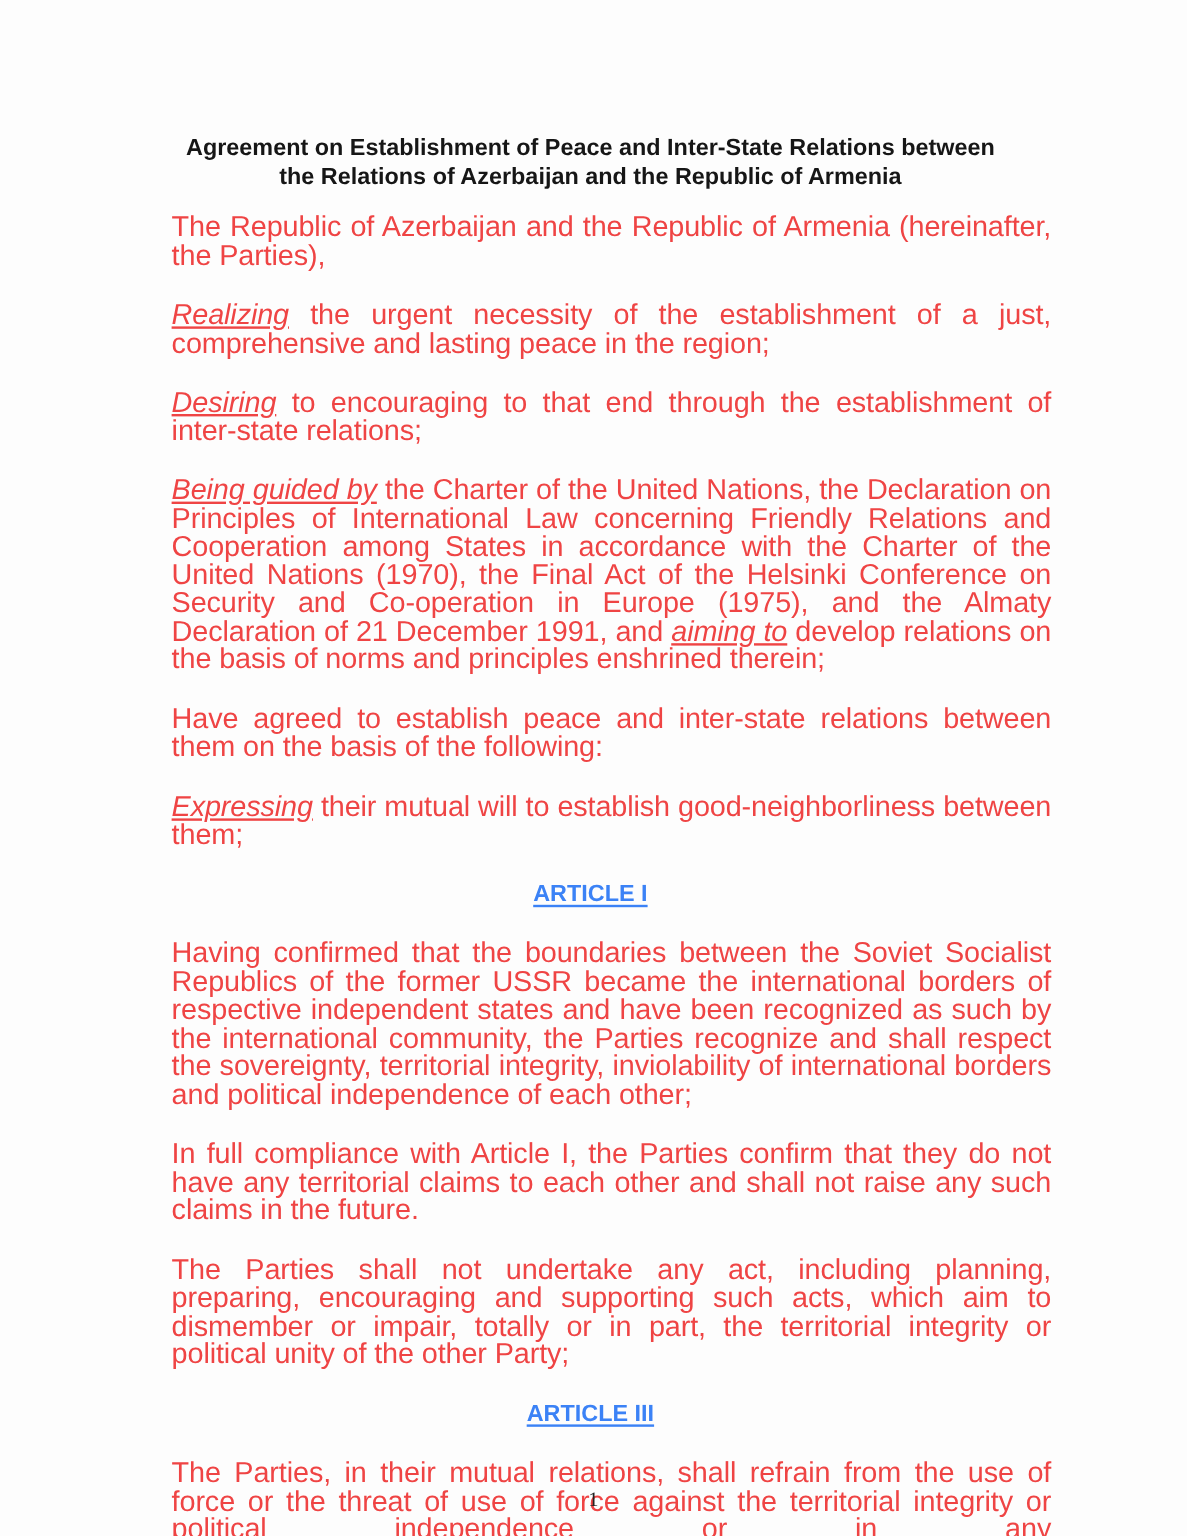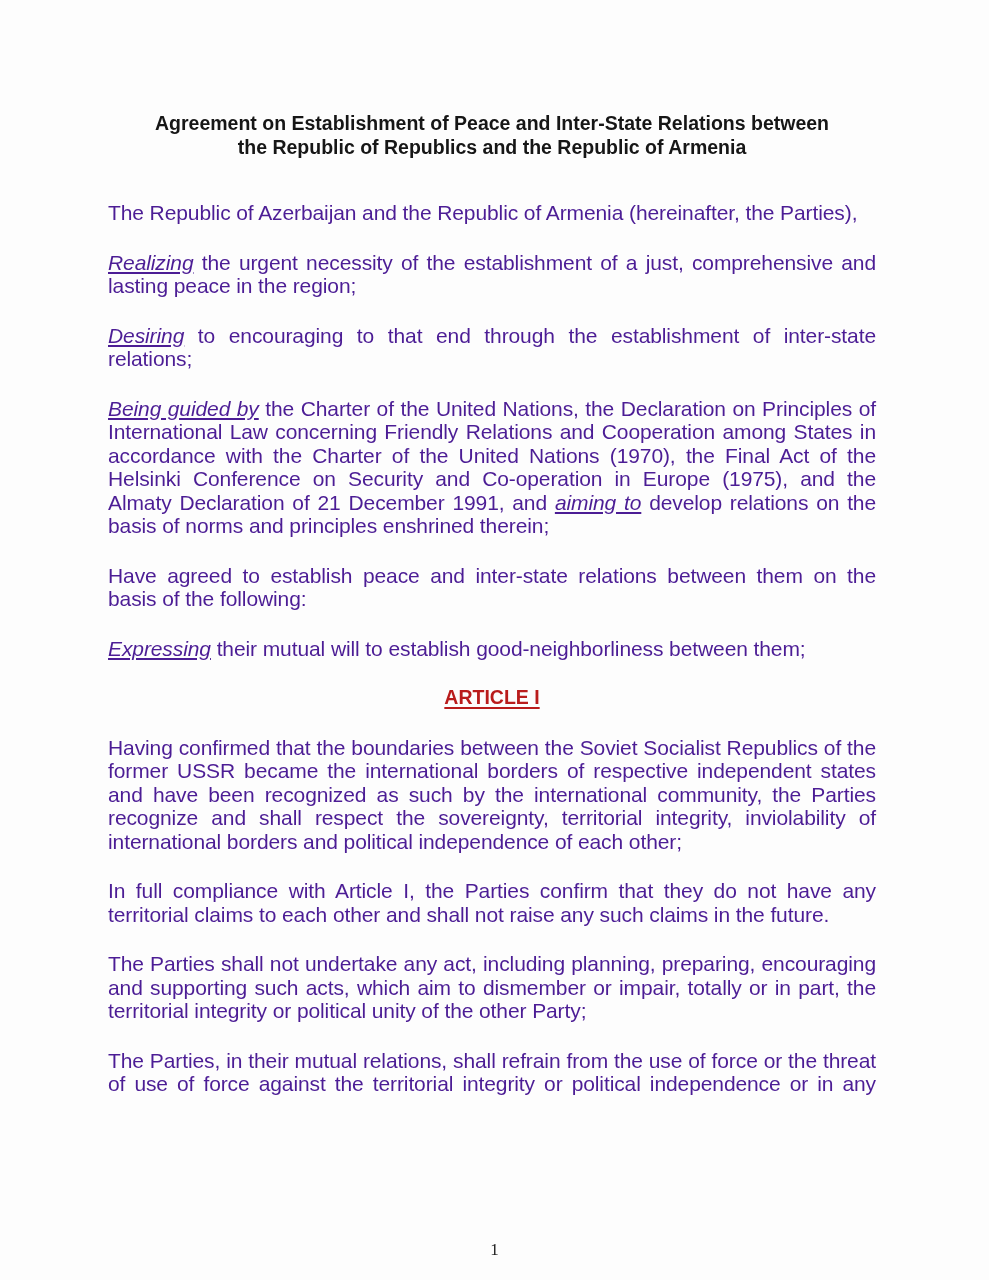--- a/index.html
+++ b/index.html
@@ -21,43 +21,44 @@
     left: 108px;
     top: 112px;
     width: 768px;
   }
 
   .doc-title {
     font-size: 19.5px;
     font-weight: bold;
     line-height: 23.5px;
     text-align: center;
-    margin-bottom: 42px;
+    margin-bottom: 19px;
     color: #161616;
   }
   .title-line { display: block; }
 
   .para {
-    font-size: 21px;
+    font-size: 24px;
     line-height: 23.5px;
     letter-spacing: -0.1px;
     text-align: justify;
     margin-bottom: 26px;
-    color: #4c1d95;
+    color: #ef4444;
+    margin-left: 35px;
   }
   .para .italic { font-style: italic; text-decoration: underline; }
   .para.justify-last { text-align-last: justify; }
 
   .article-heading {
     font-size: 19.5px;
     font-weight: bold;
     line-height: 23.5px;
     text-align: center;
     margin-bottom: 26px;
-    color: #b91c1c;
+    color: #3b82f6;
   }
   .article-heading .underlined {
     text-decoration: underline;
     text-decoration-thickness: 2px;
     text-underline-offset: 3px;
   }
 
   .footer {
     position: absolute;
     left: 0;
@@ -70,32 +71,33 @@
     color: #222222;
   }
 </style>
 </head>
 <body>
 
 <div class="page">
   <div class="content">
     <h1 class="doc-title">
       <span class="title-line">Agreement on Establishment of Peace and Inter-State Relations between</span>
-      <span class="title-line">the Republic of Republics and the Republic of Armenia</span>
+      <span class="title-line">the Relations of Azerbaijan and the Republic of Armenia</span>
     </h1>
     <div id="doc-body">
         <p class="para"><span class="regular">The Republic of Azerbaijan and the Republic of Armenia (hereinafter, the Parties),</span></p>
         <p class="para"><span class="italic">Realizing</span><span class="regular"> the urgent necessity of the establishment of a just, comprehensive and lasting peace in the region;</span></p>
         <p class="para"><span class="italic">Desiring</span><span class="regular"> to encouraging to that end through the establishment of inter-state relations;</span></p>
         <p class="para"><span class="italic">Being guided by</span><span class="regular"> the Charter of the United Nations, the Declaration on Principles of International Law concerning Friendly Relations and Cooperation among States in accordance with the Charter of the United Nations (1970), the Final Act of the Helsinki Conference on Security and Co-operation in Europe (1975), and the Almaty Declaration of 21 December 1991, and </span><span class="italic">aiming to</span><span class="regular"> develop relations on the basis of norms and principles enshrined therein;</span></p>
         <p class="para"><span class="regular">Have agreed to establish peace and inter-state relations between them on the basis of the following:</span></p>
         <p class="para"><span class="italic">Expressing</span><span class="regular"> their mutual will to establish good-neighborliness between them;</span></p>
         <h2 class="article-heading"><span class="underlined">ARTICLE I</span></h2>
         <p class="para"><span class="regular">Having confirmed that the boundaries between the Soviet Socialist Republics of the former USSR became the international borders of respective independent states and have been recognized as such by the international community, the Parties recognize and shall respect the sovereignty, territorial integrity, inviolability of international borders and political independence of each other;</span></p>
         <p class="para"><span class="regular">In full compliance with Article I, the Parties confirm that they do not have any territorial claims to each other and shall not raise any such claims in the future.</span></p>
         <p class="para"><span class="regular">The Parties shall not undertake any act, including planning, preparing, encouraging and supporting such acts, which aim to dismember or impair, totally or in part, the territorial integrity or political unity of the other Party;</span></p>
+        <h2 class="article-heading"><span class="underlined">ARTICLE III</span></h2>
         <p class="para justify-last"><span class="regular">The Parties, in their mutual relations, shall refrain from the use of force or the threat of use of force against the territorial integrity or political independence or in any</span></p>
       </div>
   </div>
   <div class="footer">
     <span>1</span>
   </div>
 </div>
 
 </body></html>

